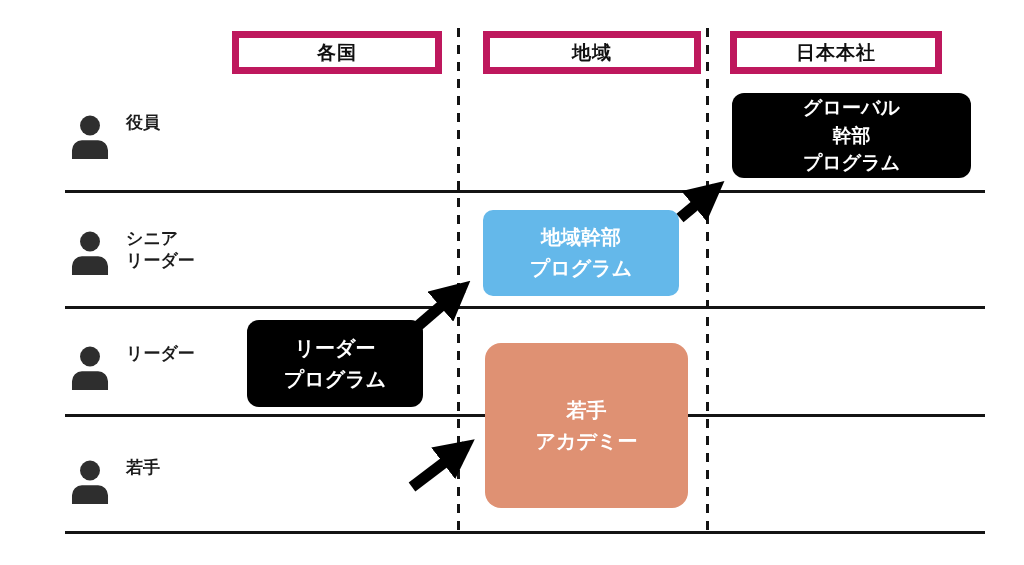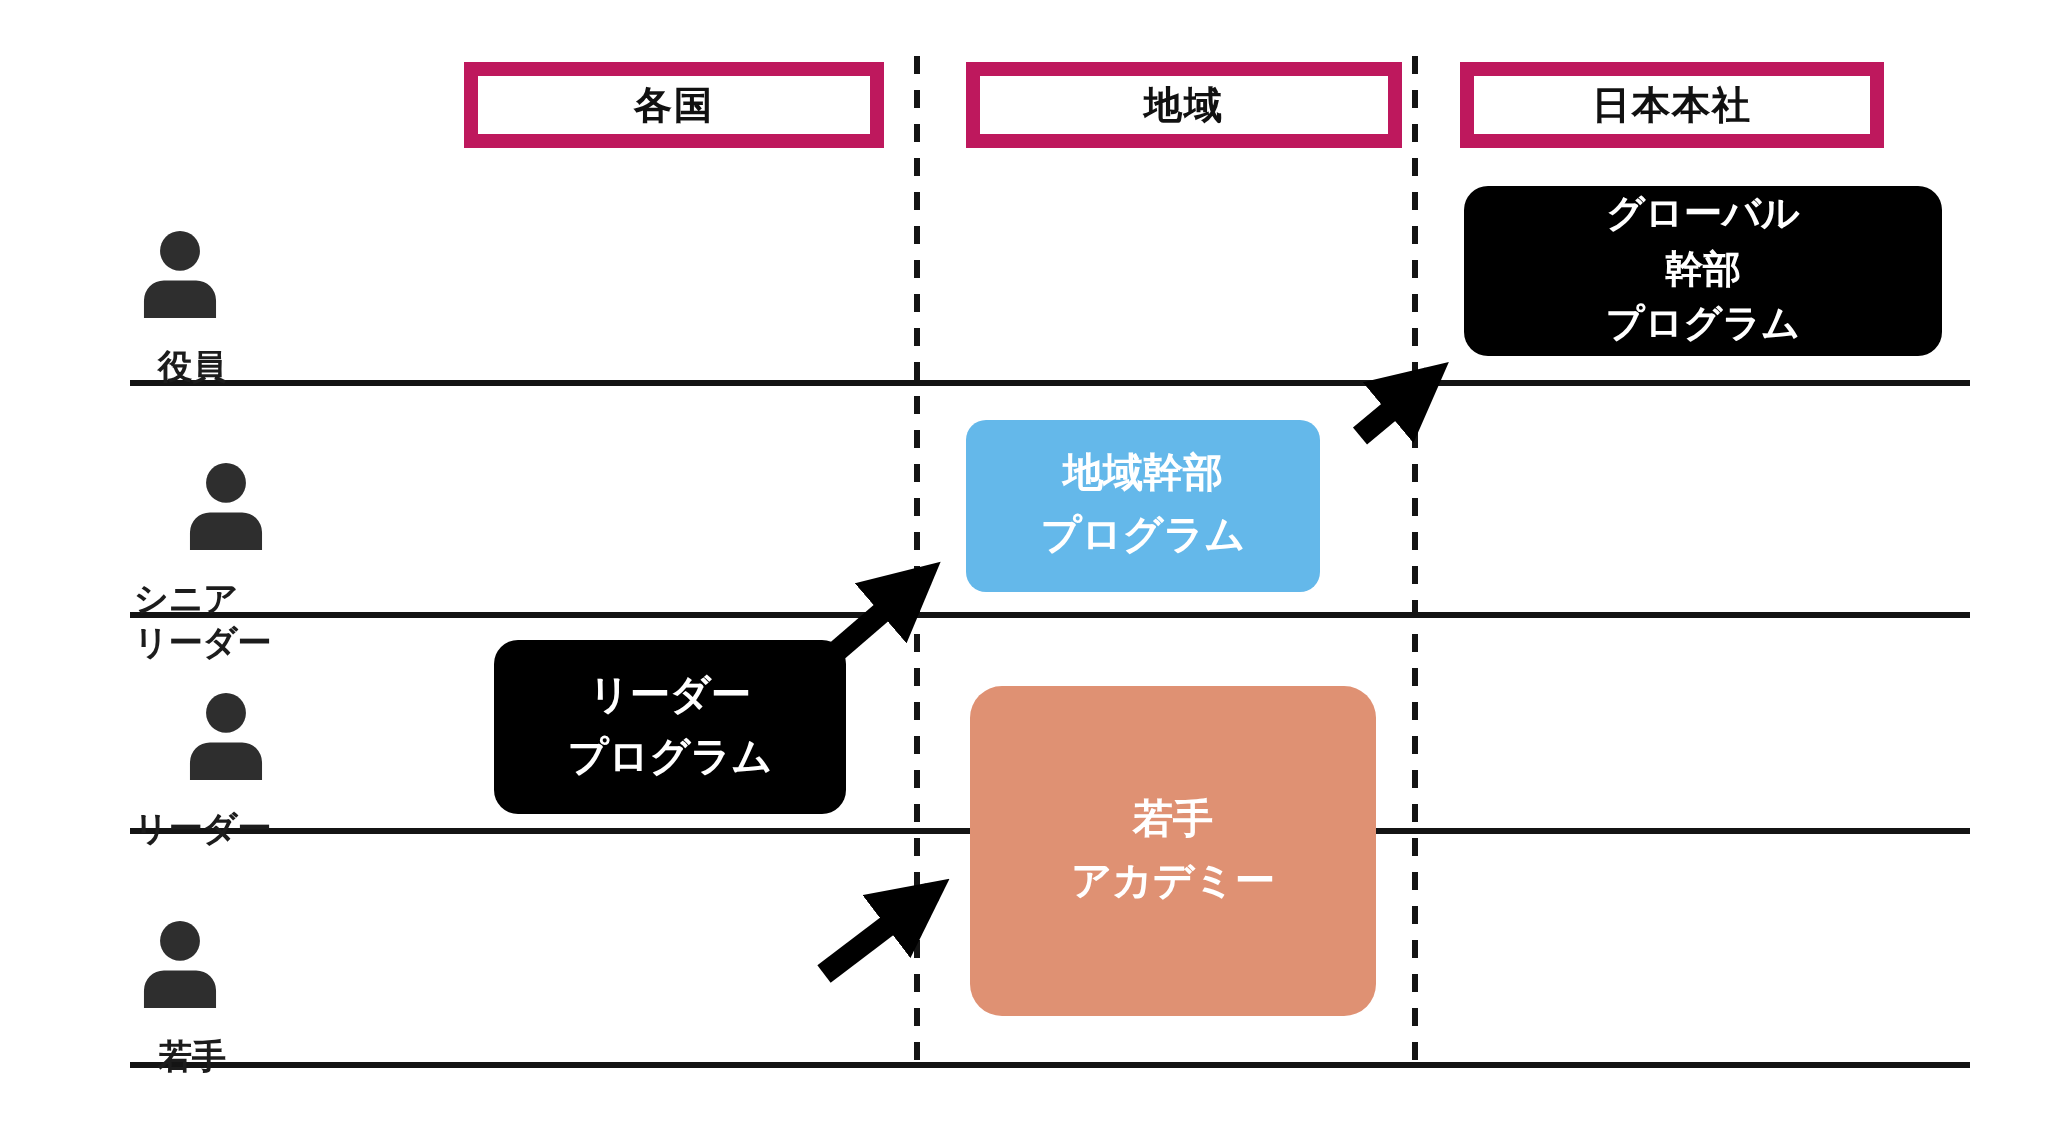--- a/index.html
+++ b/index.html
@@ -26,37 +26,37 @@
   #vdash-2{left:706px;}
 
   
   .hline{position:absolute;left:65px;width:920px;height:3px;background:var(--line,#141414);}
   #hline-1{top:190px;}
   #hline-2{top:306px;}
   #hline-3{top:414px;}
   #hline-4{top:531px;}
 
   
-  .row-label{position:absolute;left:67px;height:48px;display:flex;align-items:flex-end;gap:13px;flex-direction:column;}
+  .row-label{position:absolute;left:67px;height:48px;display:flex;align-items:flex-start;gap:13px;}
   #row-executives{top:112px;}
   #row-senior-leader{top:228px;}
   #row-leader{top:343px;}
   #row-young{top:457px;}
   .person{width:46px;height:48px;flex:0 0 auto;}
   .person svg{width:100%;height:100%;display:block;}
   .row-text{font-weight:bold;font-size:17px;line-height:1.3;color:#1c1c1c;white-space:pre-line;}
 
   
   .pbox{
     position:absolute;display:flex;flex-direction:column;align-items:center;justify-content:center;
     color:#fff;font-weight:bold;text-align:center;box-sizing:border-box;
   }
   .pbox .main{white-space:pre-line;}
   #box-global-exec{left:732px;top:93px;width:239px;height:85px;background:var(--box-black,#000);border-radius:12px;font-size:19px;line-height:1.45;}
-  #box-regional-exec{left:483px;top:210px;width:177px;height:86px;background:var(--box-blue,#64B8EA);border-radius:10px;font-size:20px;line-height:1.55;}
+  #box-regional-exec{left:483px;top:210px;width:196px;height:86px;background:var(--box-blue,#64B8EA);border-radius:10px;font-size:20px;line-height:1.55;}
   #box-leader{left:247px;top:320px;width:176px;height:87px;background:var(--box-black,#000);border-radius:12px;font-size:20px;line-height:1.55;}
   #box-youth-academy{left:485px;top:343px;width:203px;height:165px;background:var(--box-salmon,#DF9173);border-radius:16px;font-size:20px;line-height:1.55;}
   #box-youth-academy .sub{font-size:13.5px;margin-top:3px;font-weight:bold;}
   #box-basic{left:247px;top:440px;width:175px;height:78px;background:var(--box-black,#000);border-radius:12px;font-size:19px;line-height:1.5;}
 
   
   #arrows{position:absolute;left:0;top:0;pointer-events:none;}
 </style>
 </head>
 <body>

